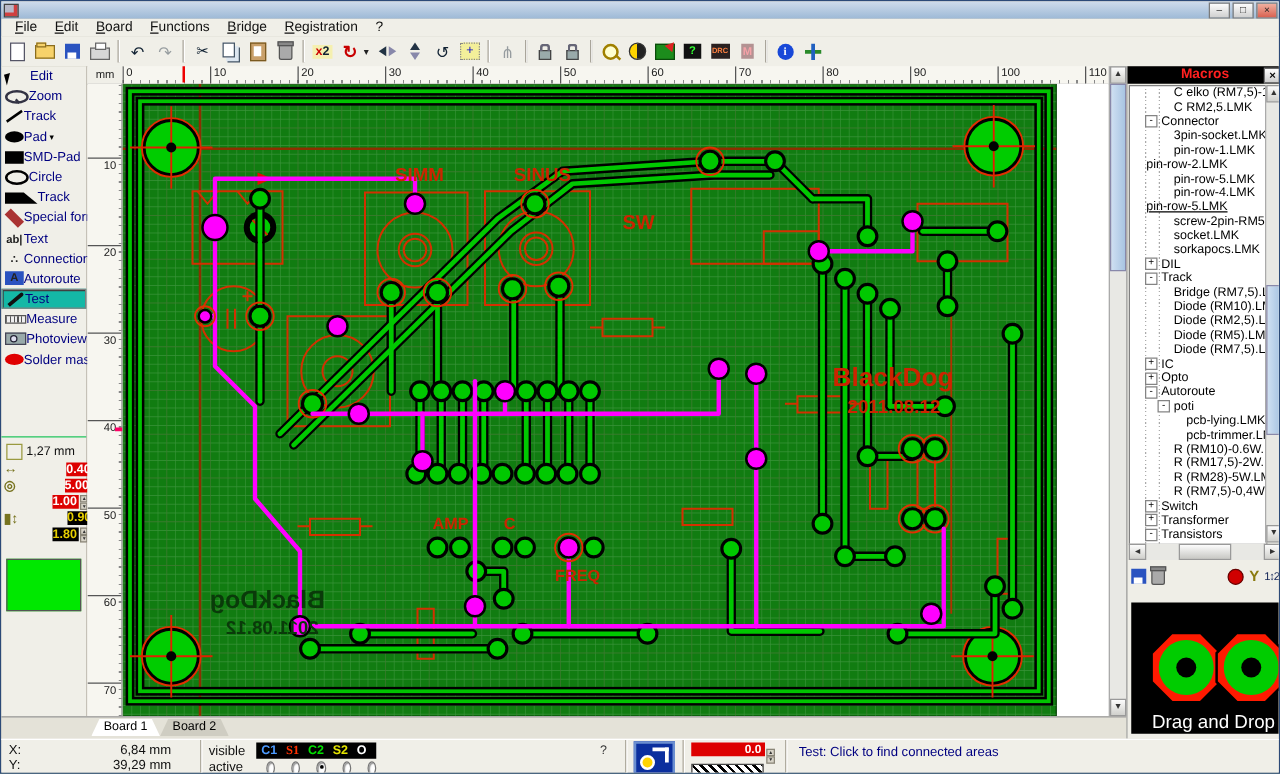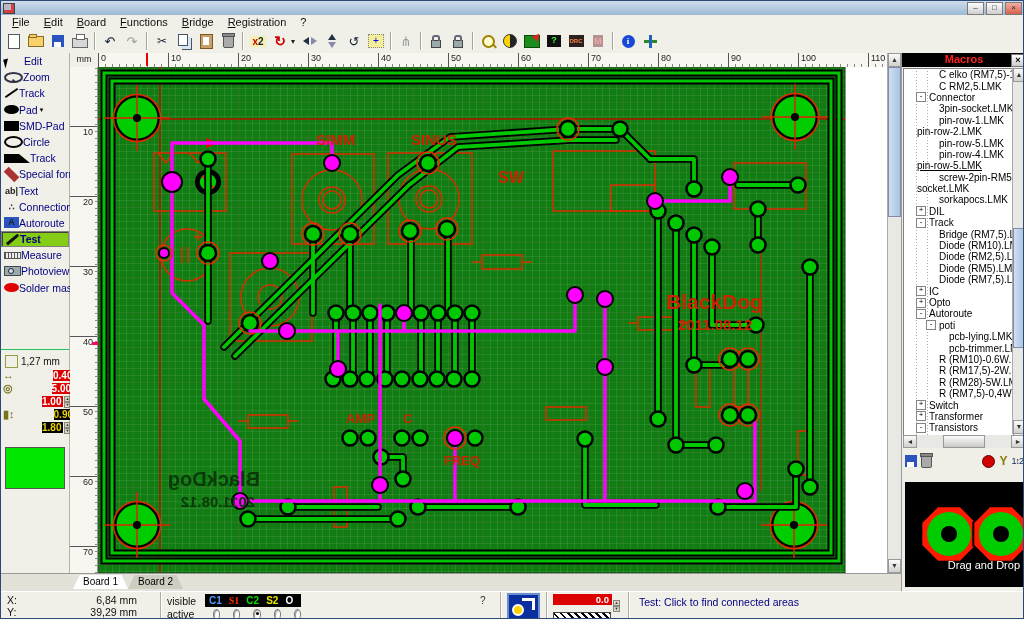--- a/index.html
+++ b/index.html
@@ -63,21 +63,21 @@
   .infic{width:13px;height:13px;border-radius:50%;background:#1848d8;color:#fff;font-size:9px;line-height:13px;text-align:center;font-weight:bold;font-family:"Liberation Serif",serif;}
   .origic{width:13px;height:13px;position:relative;}
   .origic::before{content:"";position:absolute;left:0;top:5px;width:13px;height:3px;background:#2a8a2a;}
   .origic::after{content:"";position:absolute;left:5px;top:0;width:3px;height:13px;background:#2060c0;}
   
   #toolpanel{position:absolute;left:0;top:52px;width:68px;height:520px;background:#f0efe8;border-right:1px solid #b6b2a6;}
   .tool{height:16.2px;display:flex;align-items:center;padding-left:3px;color:#000080;cursor:default;}
   .tool .ticon{width:15px;display:flex;justify-content:center;align-items:center;font-size:9px;font-weight:bold;color:#222;flex:none;}
   .tool .tlabel{font-size:10.5px;white-space:nowrap;}
   .tool .tdrop{font-size:7px;margin-left:2px;color:#000;}
-  .tool.sel{background:#84cc16;border:1px solid #808080;box-shadow:inset 1px 1px 0 #404040;height:14px;font-weight:bold;}
+  .tool.sel{background:#14b8a6;border:1px solid #808080;box-shadow:inset 1px 1px 0 #404040;height:14px;}
   .i-cursor{width:0;height:0;border-left:5px solid #000;border-bottom:9px solid transparent;transform:rotate(-15deg);}
   .i-zoom{width:7px;height:7px;border:2px solid #334;border-radius:50%;position:relative;}
   .i-zoom::after{content:"";position:absolute;left:6px;top:6px;width:4px;height:2px;background:#334;transform:rotate(45deg);}
   .i-track{width:11px;height:2px;background:#000;transform:rotate(-35deg);}
   .i-pad{width:9px;height:9px;background:#000;border-radius:50%;}
   .i-smd{width:6px;height:10px;background:#000;}
   .i-circle{width:8px;height:8px;border:2px solid #000;border-radius:50%;}
   .i-zone{width:0;height:0;border-bottom:9px solid #000;border-right:11px solid transparent;}
   .i-special{width:7px;height:7px;background:#a33;transform:rotate(45deg);}
   .i-text{font-size:9px;}
@@ -136,21 +136,21 @@
   #mvthumb{position:absolute;left:0;top:160px;width:12px;height:120px;background:linear-gradient(90deg,#cfe0f2,#a8c4e2);border:1px solid #88a;box-sizing:border-box;}
   #mhscroll{position:absolute;left:1px;top:382px;width:122px;height:13px;background:#e8e8e4;display:flex;}
   #mhthumb{width:40px;height:11px;margin:0 auto;background:linear-gradient(#fcfcfc,#c8c8c4);border:1px solid #999;}
   .sbtnh{width:14px;height:13px;background:linear-gradient(#fcfcfc,#d0d0cc);border:1px solid #999;font-size:7px;line-height:11px;text-align:center;color:#333;box-sizing:border-box;}
   #macbar{position:absolute;left:0;top:397px;width:124px;height:22px;display:flex;align-items:center;padding:0 3px;box-sizing:border-box;gap:4px;}
   .macsp{flex:1;}
   .reddot{width:11px;height:11px;background:#d00000;border-radius:50%;border:1px solid #600;}
   .forkic{color:#8a7a10;font-weight:bold;font-size:12px;}
   .swapic{font-size:9px;color:#125;letter-spacing:-1px;}
   #macpreview{position:absolute;left:3px;top:429px;width:118px;height:105px;background:#000;}
-  #draglabel{position:absolute;right:3px;bottom:16px;color:#fff;font-size:11px;}
+  #draglabel{position:absolute;right:3px;bottom:1px;color:#fff;font-size:15px;}
   
   #tabrow{position:absolute;left:0;top:572px;width:900px;height:18px;background:#e4e2d8;border-top:1px solid #999;}
   .tab{display:inline-block;margin-top:1px;padding:1px 10px 2px;font-size:10px;color:#000;
     clip-path:polygon(12% 0,88% 0,100% 100%,0 100%);background:#cfcdc2;}
   .tab.active{background:#fff;}
   #tabs{padding-left:72px;}
   
   #statusbar{position:absolute;left:0;top:590px;width:1024px;height:29px;background:#f0efe8;border-top:1px solid #fff;display:flex;}
   .sbsec{border-right:1px solid #b0ac9f;box-shadow:1px 0 0 #fff;padding:2px 6px;box-sizing:border-box;}
   #secxy{width:160px;font-size:10.5px;color:#111;}
@@ -765,21 +765,21 @@
       <div class="mrow" style=" text-decoration: underline;">
         <span class="tg"></span>
         <span class="mlab">pin-row-5.LMK</span>
       </div>
 
       <div class="mrow" style="padding-left: 22px;">
         <span class="tg"></span>
         <span class="mlab">screw-2pin-RM5.LMK</span>
       </div>
 
-      <div class="mrow" style="">
+      <div class="mrow" style="padding-left: 22px;">
         <span class="tg"></span>
         <span class="mlab">socket.LMK</span>
       </div>
 
       <div class="mrow" style="padding-left: 22px;">
         <span class="tg"></span>
         <span class="mlab">sorkapocs.LMK</span>
       </div>
 
       <div class="mrow" style="padding-left: 12px;">

